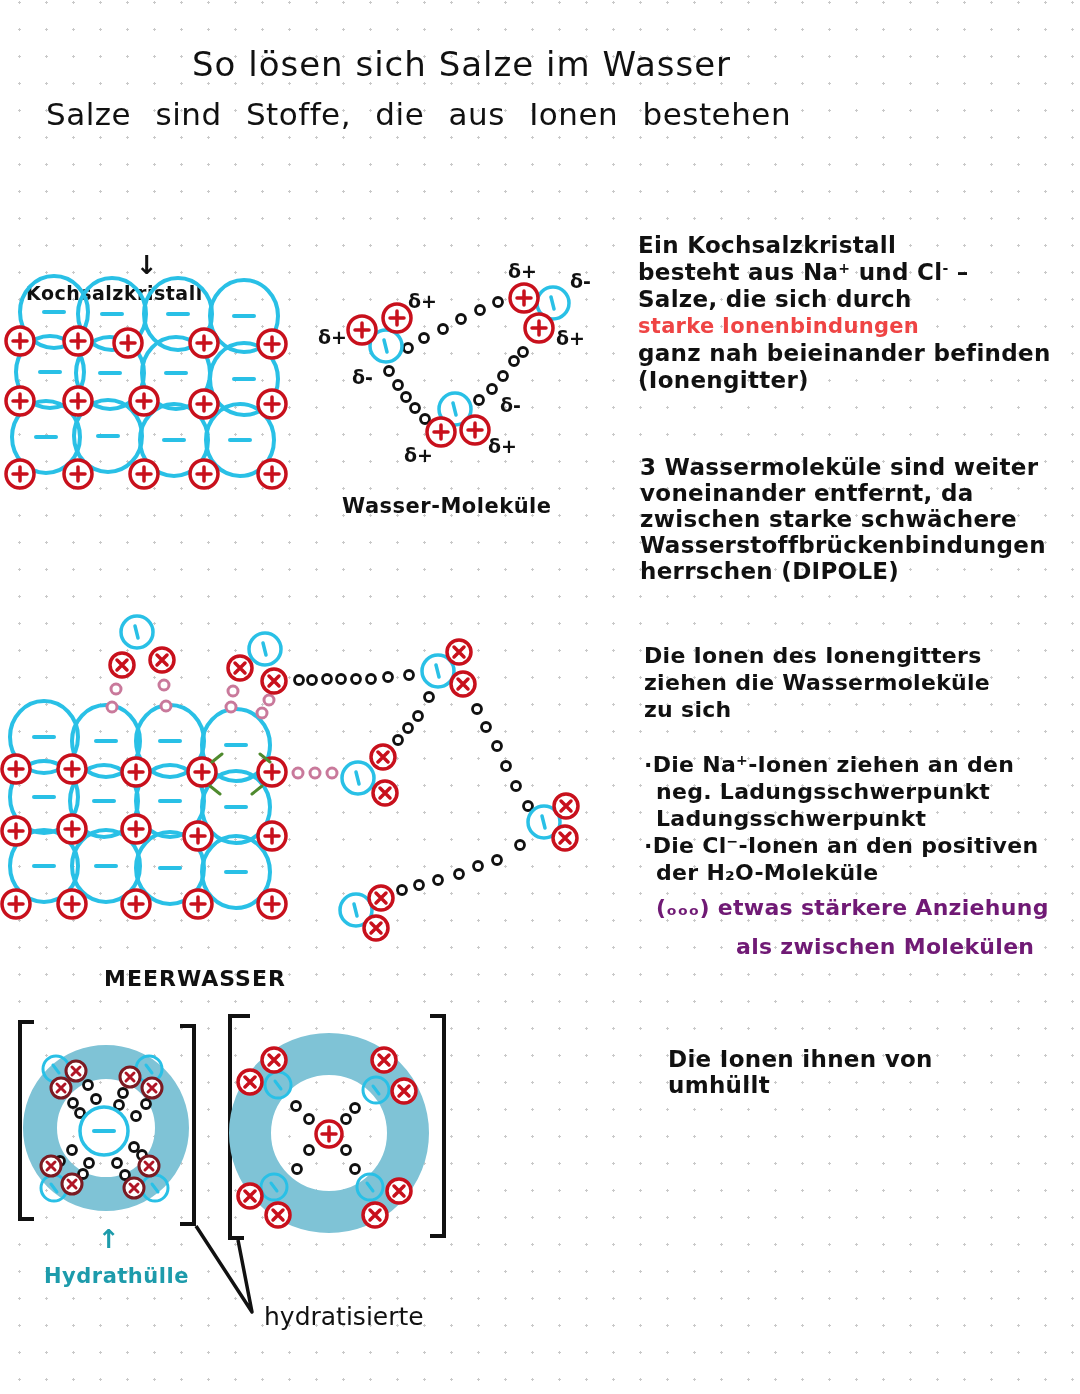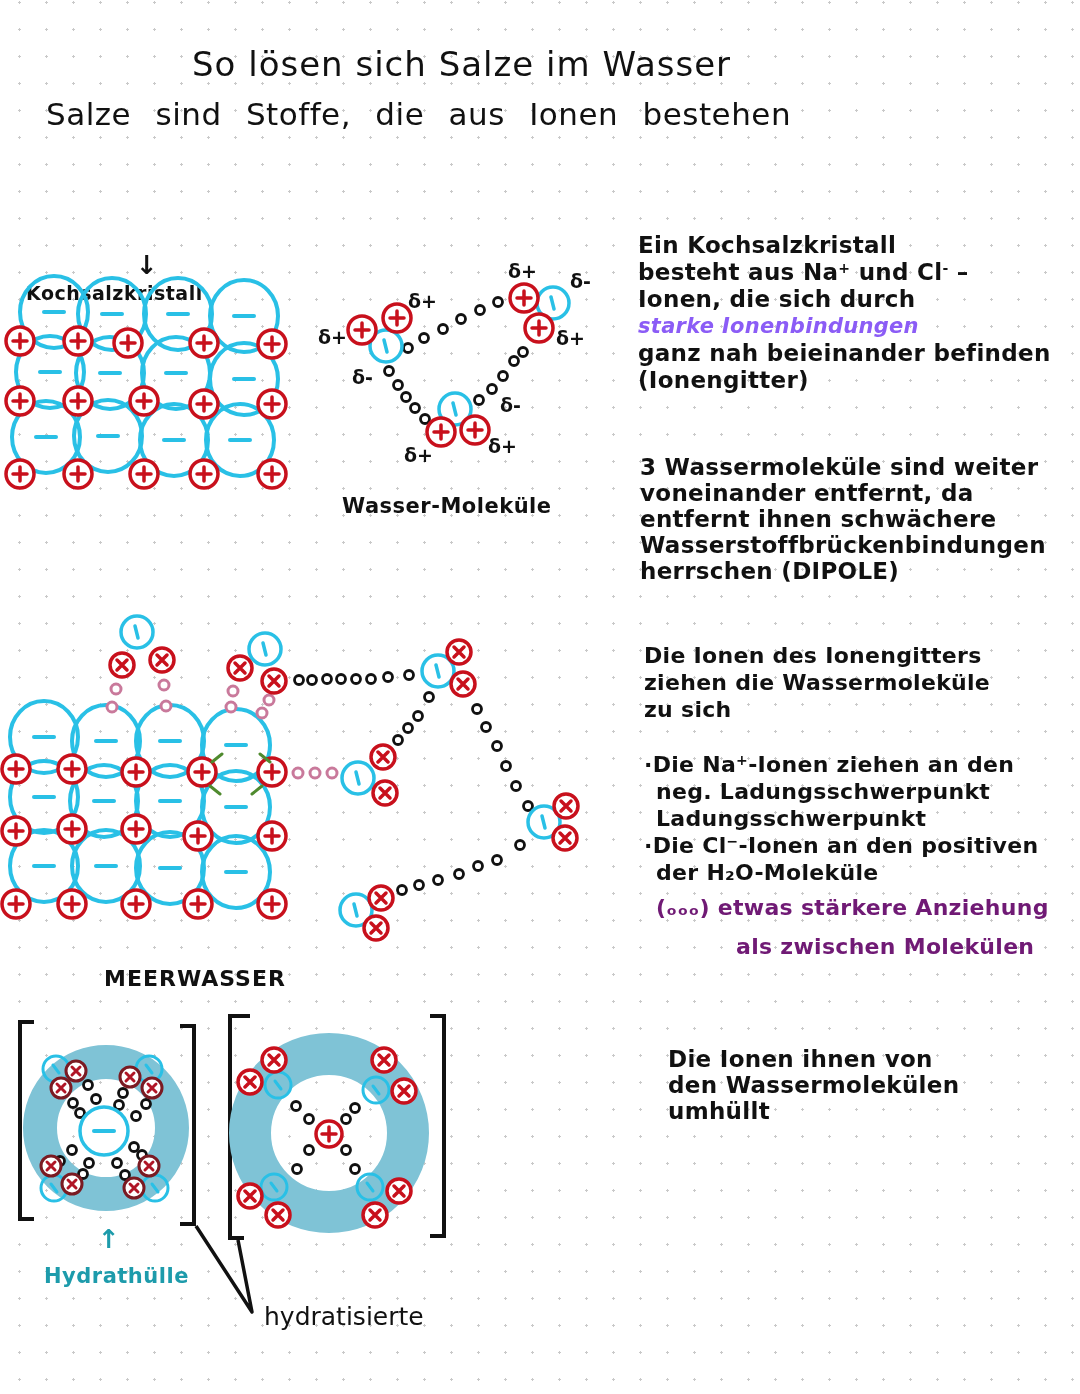--- a/index.html
+++ b/index.html
@@ -11,49 +11,49 @@
     background-position:6px 16px;
     font-family:"DejaVu Sans","Liberation Sans",sans-serif;
     color:#111;
   }
   .abs{position:absolute;}
   .title{left:192px;top:12px;font-size:34px;letter-spacing:1px;font-weight:normal;margin-top:32px;}
   .subtitle{left:46px;top:96px;font-size:31px;letter-spacing:0.5px;word-spacing:14px;}
   .lbl{font-weight:bold;font-size:19px;letter-spacing:0.5px;}
   .note{font-size:23px;line-height:27px;font-weight:bold;letter-spacing:0.3px;}
   .note p{margin:0;}
-  .red{color:#8b5cf6;font-style:italic;}
+  .red{color:#ef4444;}
   .pink{color:#701a75;}
   .teal{color:#1d9bab;}
   svg.layer{position:absolute;left:0;top:0;}
   .sup{font-size:14px;vertical-align:top;position:relative;top:-4px;}
 </style>
 </head>
 <body>
 
 <div class="abs title">So lösen sich Salze im Wasser</div>
 <div class="abs subtitle">Salze sind Stoffe, die aus Ionen bestehen</div>
 
 <div class="abs lbl" style="left:26px;top:234px;margin-top:48px;">Kochsalzkristall</div>
 <div class="abs" style="left:136px;top:250px;font-size:26px;font-weight:bold;">↓</div>
 <div class="abs lbl" style="left:342px;top:494px;font-size:21px;">Wasser-Moleküle</div>
 
 <div class="abs note" style="left:638px;top:232px;">
   <p>Ein Kochsalzkristall</p>
   <p><span>besteht aus Na</span><span class="sup">+</span><span> und Cl</span><span class="sup">-</span><span> –</span></p>
-  <p>Ionen, die sich durch</p>
+  <p>Salze, die sich durch</p>
   <p class="red" style="font-size:21px;">starke Ionenbindungen</p>
   <p>ganz nah beieinander befinden</p>
   <p>(Ionengitter)</p>
 </div>
 
 <div class="abs note" style="left:640px;top:454px;line-height:26px;">
   <p>3 Wassermoleküle sind weiter</p>
   <p>voneinander entfernt, da</p>
-  <p>entfernt ihnen schwächere</p>
+  <p>zwischen starke schwächere</p>
   <p>Wasserstoffbrückenbindungen</p>
   <p>herrschen (DIPOLE)</p>
 </div>
 
 <div class="abs note" style="left:644px;top:642px;line-height:27px;font-size:22px;">
   <p>Die Ionen des Ionengitters</p>
   <p>ziehen die Wassermoleküle</p>
   <p>zu sich</p>
   <p style="height:28px;"></p>
   <p><span>·Die Na</span><span class="sup">+</span><span>-Ionen ziehen an den</span></p>
@@ -66,21 +66,20 @@
 </div>
 
 <div class="abs lbl" style="left:104px;top:966px;font-size:22px;letter-spacing:1px;text-align:right;">MEERWASSER</div>
 <div class="abs teal" style="left:98px;top:1224px;font-size:26px;font-weight:bold;">↑</div>
 <div class="abs lbl teal" style="left:44px;top:1264px;font-size:21px;">Hydrathülle</div>
 <div class="abs" style="left:264px;top:1302px;font-size:25px;">hydratisierte</div>
 <div class="abs" style="left:316px;top:1420px;font-size:25px;">Ionen</div>
 
 <div class="abs note" style="left:668px;top:1046px;line-height:26px;font-size:23px;">
   <p>Die Ionen ihnen von</p>
-  <p>den Wassermolekülen</p>
   <p>umhüllt</p>
 </div>
 
 <svg class="layer" width="1080" height="1394">
   <defs>
     <g id="cat">
       <circle r="14" fill="#fff" stroke="#c8101c" stroke-width="3.5"></circle>
       <path d="M-7,0 H7 M0,-7 V7" stroke="#c8101c" stroke-width="3.5" stroke-linecap="round"></path>
     </g>
     <g id="catx">

